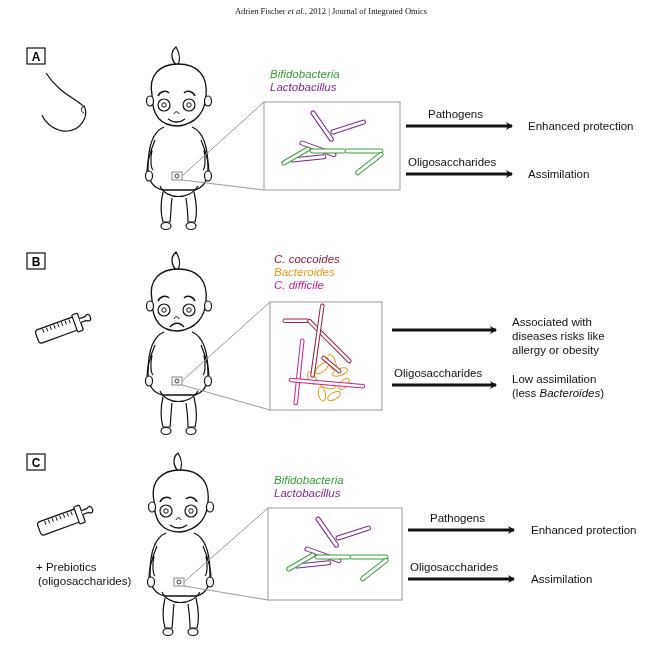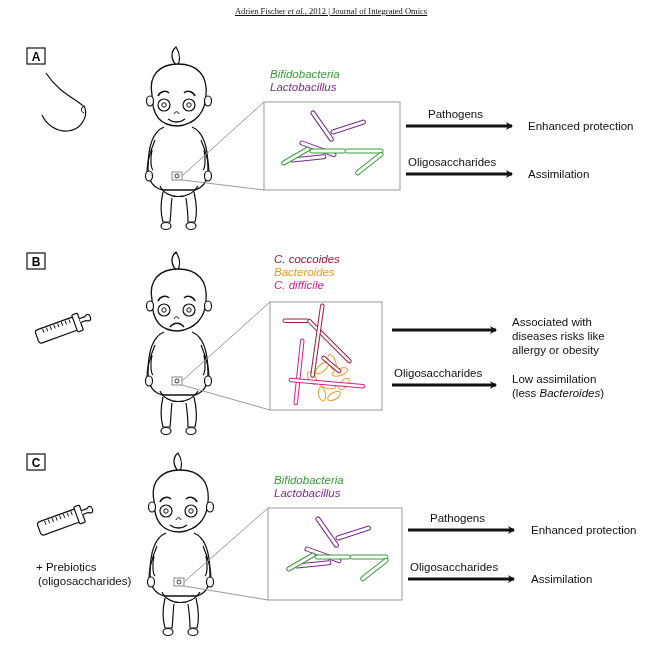--- a/index.html
+++ b/index.html
@@ -1,17 +1,17 @@
 <!DOCTYPE html>
 <html><head>
 <meta charset="utf-8">
 <style>
   html, body { margin:0; padding:0; background:#fff; }
   body { width:662px; height:645px; position:relative; overflow:hidden; font-family:"Liberation Sans", sans-serif; }
-  #header { position:absolute; left:0; top:6px; width:662px; text-align:center; font-family:"Liberation Serif", serif; font-size:8.5px; color:#111;text-decoration:underline; }
+  #header { position:absolute; left:0; top:6px; width:662px; text-align:center; font-family:"Liberation Serif", serif; font-size:8.5px; color:#111; }
   #header em { font-style:italic; }
   svg#fig { position:absolute; left:0; top:0; }
   .panel-label { font-family:"Liberation Sans", sans-serif; font-weight:bold; font-size:12px; }
   .t { font-family:"Liberation Sans", sans-serif; font-size:11.5px; fill:#111; }
   .it { font-style:italic; }
 </style>
 </head>
 <body>
 
 <div id="header">

